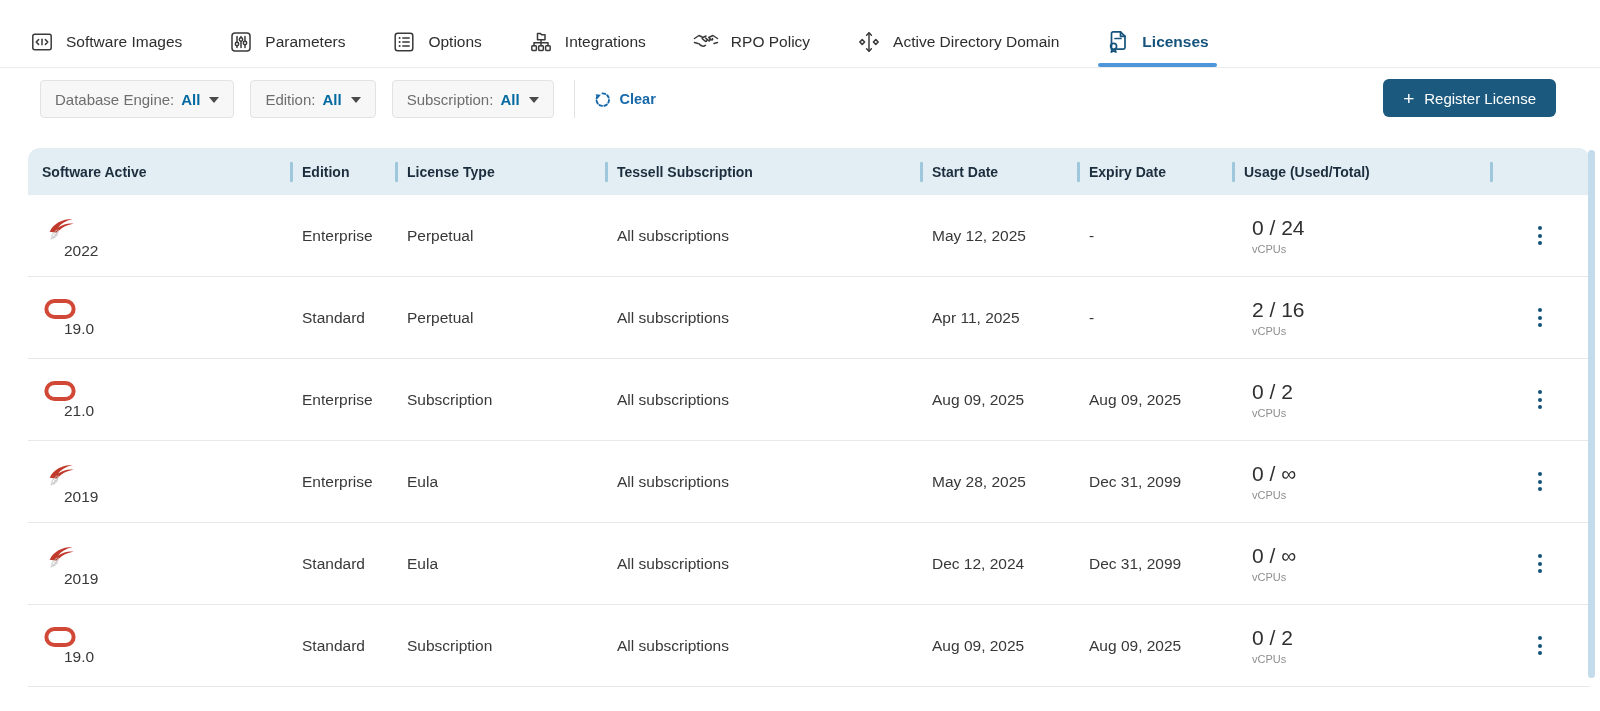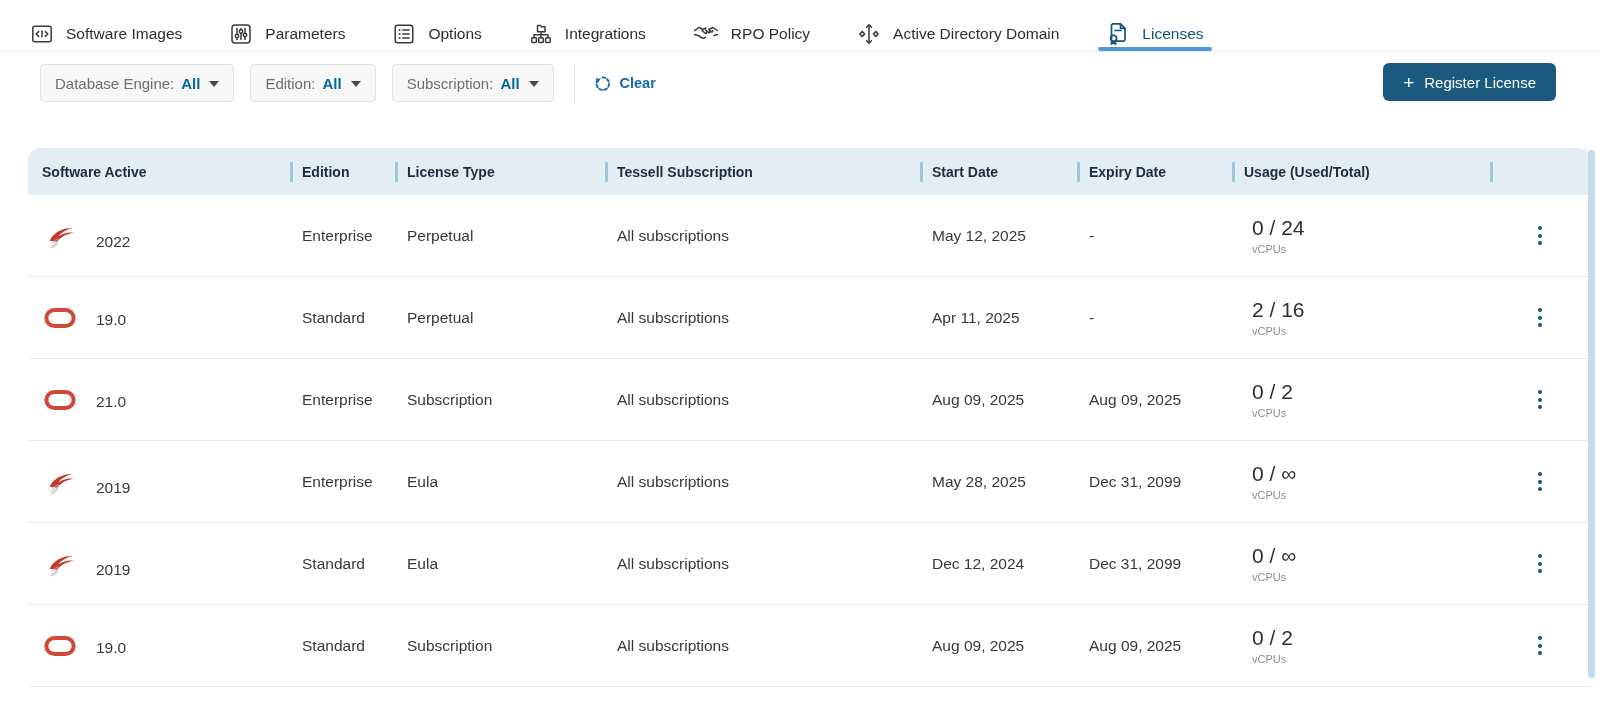--- a/index.html
+++ b/index.html
@@ -13,30 +13,30 @@
   }
   *{box-sizing:border-box;}
   html,body{margin:0;padding:0;}
   body{
     width:1600px;height:711px;overflow:hidden;background:#fff;
     font-family:"Liberation Sans","DejaVu Sans",sans-serif;color:#333;
     position:relative;
   }
   
   .tabbar{
-    height:52px;display:flex;align-items:stretch;gap:47px;
+    height:68px;display:flex;align-items:stretch;gap:47px;
     padding:16px 0 0 30px;border-bottom:1px solid #ECECEC;background:#fff;
   }
   .tab{
     display:flex;align-items:center;gap:12px;position:relative;
     font-size:15.5px;color:#2E2E2E;cursor:pointer;white-space:nowrap;
   }
   .tab .ticon{display:flex;align-items:center;}
   .tab svg{stroke:#3A3A3A;fill:none;stroke-width:1.5;stroke-linecap:round;stroke-linejoin:round;}
-  .tab.active{color:var(--accent-blue);font-weight:400;}
+  .tab.active{color:var(--accent-blue);font-weight:700;}
   .tab.active svg{stroke:var(--accent-blue);stroke-width:1.7;}
   .tab.active::after{
     content:"";position:absolute;left:-8px;right:-8px;bottom:0;height:4px;
     background:var(--underline-blue);border-radius:2px;
   }
   
   .filterbar{position:relative;height:62px;display:flex;align-items:center;padding-left:40px;}
   .chip{
     display:flex;align-items:center;height:38px;padding:0 14px;margin-right:16px;
     background:#F7F7F7;border:1px solid #E3E3E3;border-radius:4px;cursor:pointer;
@@ -82,21 +82,21 @@
     content:"";position:absolute;left:0;top:50%;transform:translateY(-50%);
     width:2.5px;height:20px;background:var(--separator-blue);border-radius:1px;
   }
   .hcell.first{padding-left:14px;}
   .trow{
     height:82px;align-items:center;background:#fff;border-bottom:1px solid var(--row-border);
   }
   .cell{
     padding-left:12px;font-size:15.5px;color:#383838;white-space:nowrap;overflow:hidden;
   }
-  .c-release{display:flex;align-items:flex-end;padding-left:16px;}
+  .c-release{display:flex;align-items:flex-start;padding-left:16px;flex-direction:column;}
   .eng-icon{display:flex;align-items:center;width:32px;justify-content:center;}
   .rel-text{margin-left:20px;}
   .c-usage{display:flex;flex-direction:column;justify-content:center;padding-left:20px;gap:3px;}
   .usage-val{color:#2F2F2F;font-size:21px;}
   .usage-unit{color:#8E8E8E;font-size:11px;}
   .c-actions{display:flex;justify-content:center;padding-left:0;}
   .kebab{
     display:flex;flex-direction:column;gap:3.5px;align-items:center;
     background:none;border:none;cursor:pointer;padding:6px;
   }

